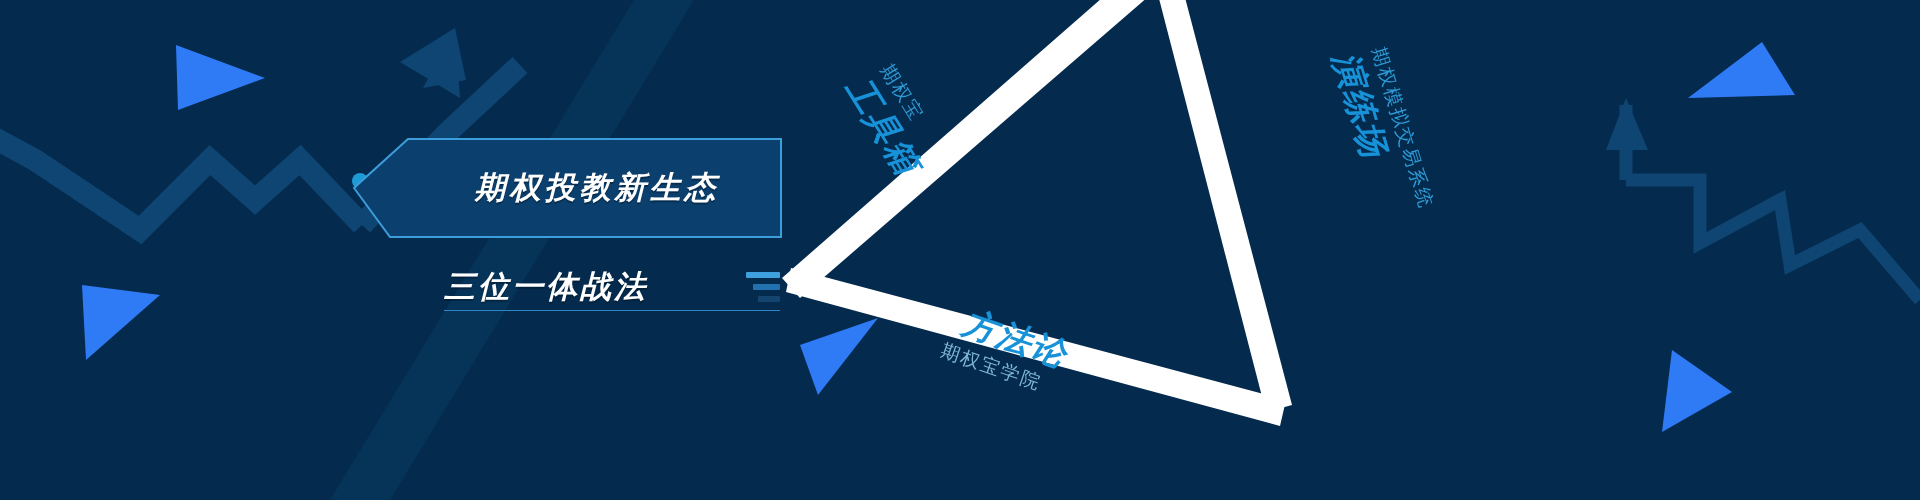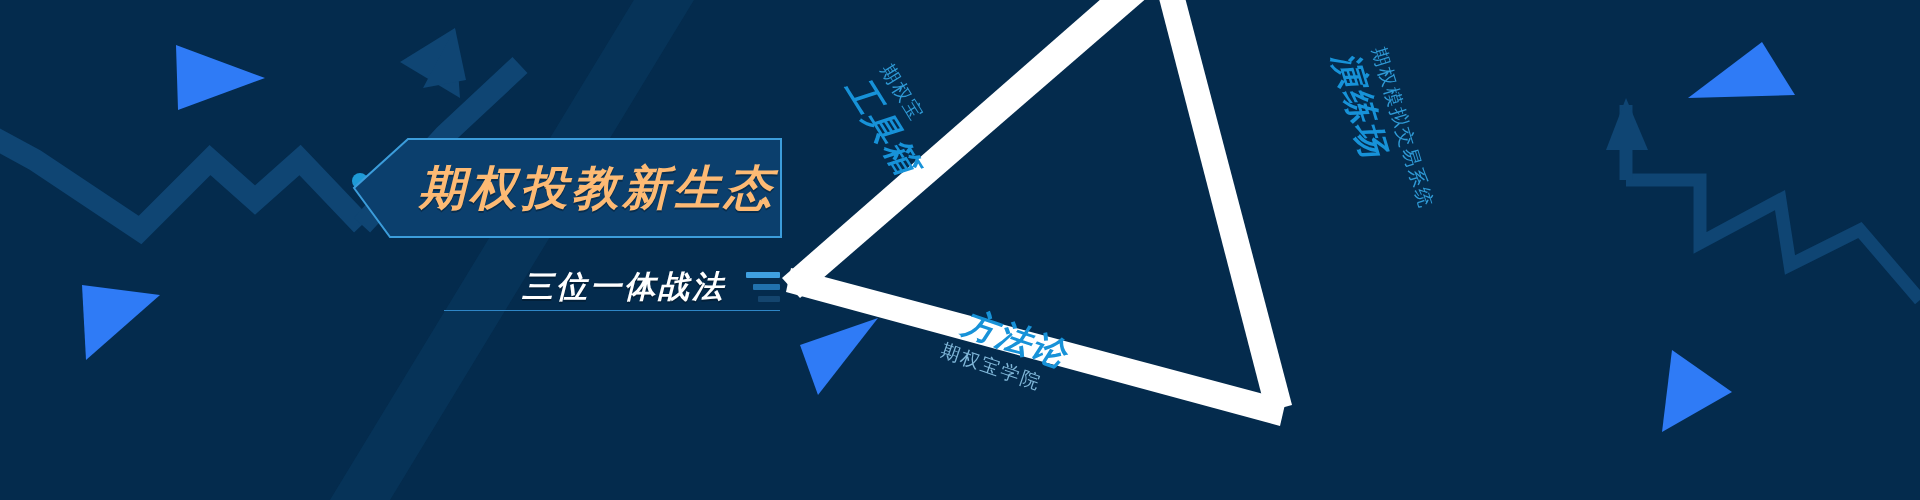--- a/index.html
+++ b/index.html
@@ -17,31 +17,31 @@
   svg.layer{display:block;}
 
   
   #title-block{
     position:absolute; left:352px; top:138px; width:430px; height:100px;
   }
   #title-shape{position:absolute;left:0;top:0;width:430px;height:100px;}
   #title-text{
     position:absolute; left:60px; top:0; width:370px; height:100px;
     display:flex; align-items:center; justify-content:center;
-    color:#fdba74;
-    font-size:47px; font-weight:bold; font-style:italic;
+    color:#ffffff;
+    font-size:31px; font-weight:bold; font-style:italic;
     letter-spacing:4px;
     text-shadow:0 2px 0 rgba(0,0,0,0.28);
     white-space:nowrap;
   }
 
   
   #subtitle-row{
     position:absolute; left:444px; top:256px; width:336px; height:62px;
-    display:flex; align-items:center; justify-content:flex-end;
+    display:flex; align-items:center; justify-content:space-between;
   }
   #subtitle-text{
     color:#ffffff; font-size:31px; font-weight:bold; font-style:italic;
     letter-spacing:3px; white-space:nowrap;
     text-shadow:0 2px 0 rgba(0,0,0,0.25);
   }
   #bars-icon{
     margin-left:20px; width:34px; height:30px;
     display:flex; flex-direction:column; justify-content:space-between;
   }

